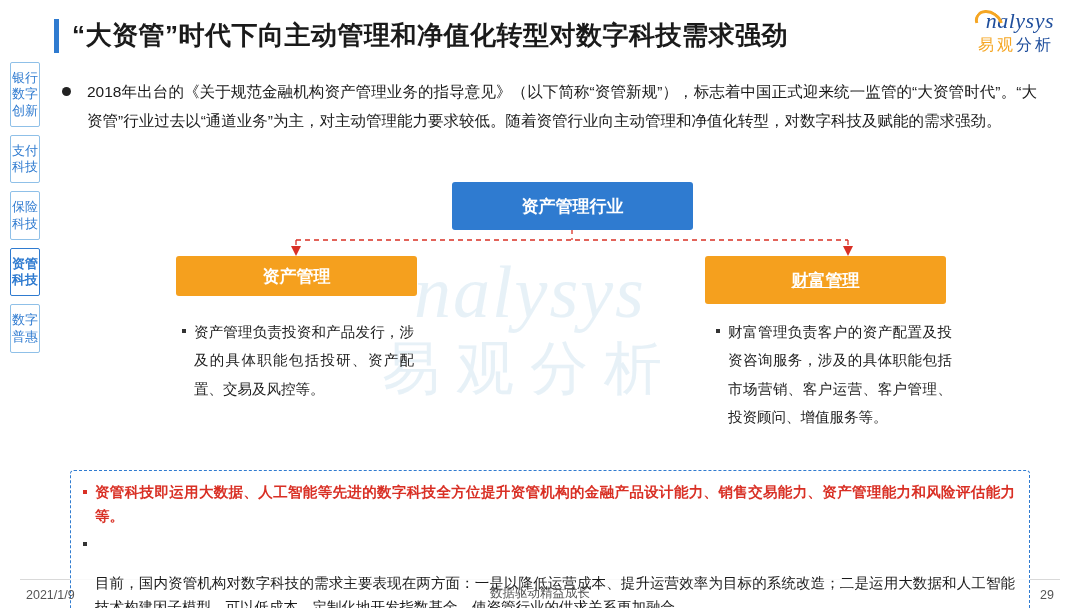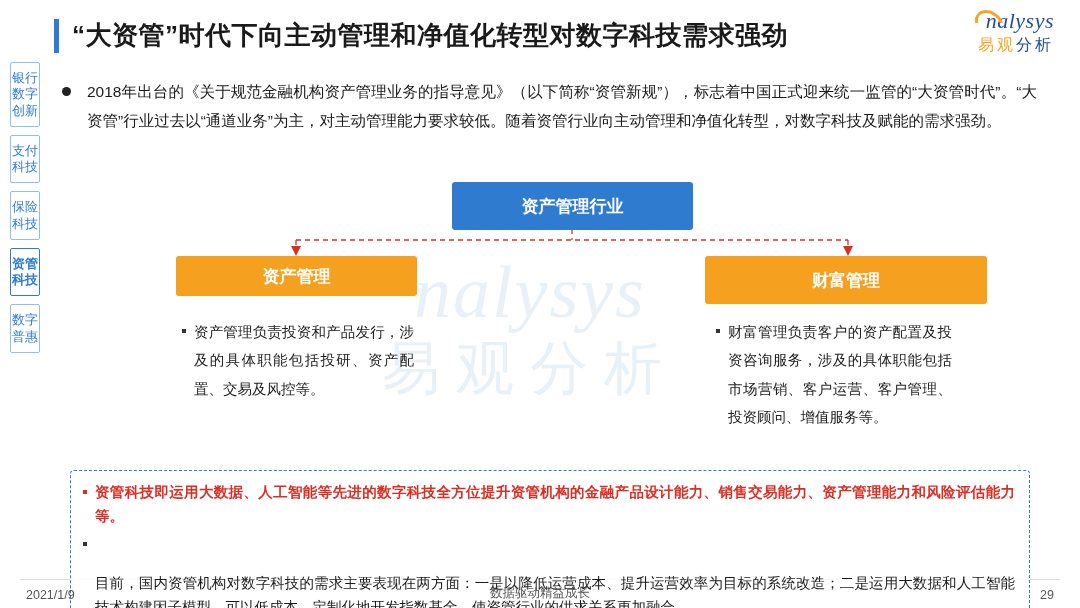--- a/index.html
+++ b/index.html
@@ -184,24 +184,25 @@
     left: 176px;
     top: 256px;
     width: 241px;
     height: 40px;
     background: #f5a01e;
     font-size: 17px;
   }
   .node-right {
     left: 705px;
     top: 256px;
-    width: 282px;
+    width: 241px;
     height: 48px;
     background: #f5a01e;
     font-size: 17px;
+    text-decoration: underline;
   }
   .connector-svg {
     position: absolute;
     left: 0; top: 0;
     width: 1080px; height: 608px;
     pointer-events: none;
   }
 
   .desc {
     position: absolute;

